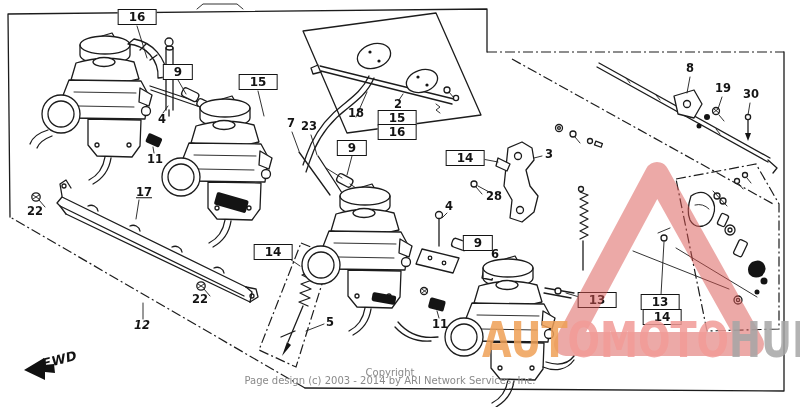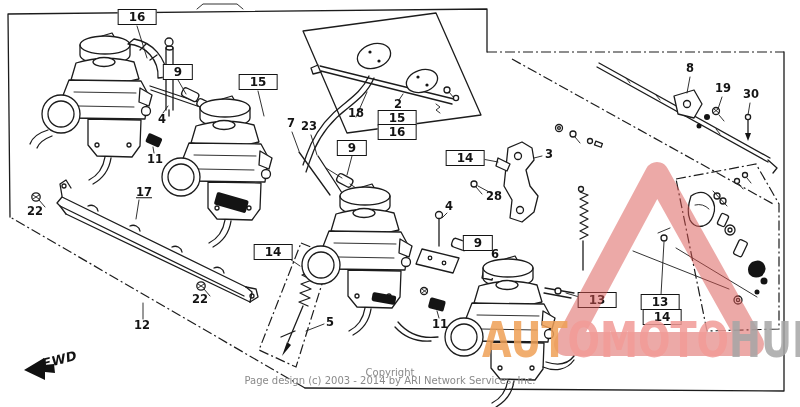--- a/index.html
+++ b/index.html
@@ -216,21 +216,21 @@
     </g>
   </svg>
 
   <div id="labels">
       <span class="part-label boxed" style="left: 137px; top: 17px;">16</span>
       <span class="part-label boxed" style="left: 178px; top: 72px;">9</span>
       <span class="part-label" style="left: 162px; top: 120px;">4</span>
       <span class="part-label" style="left: 155px; top: 160px;">11</span>
       <span class="part-label" style="left: 35px; top: 212px;">22</span>
       <span class="part-label" style="left: 144px; top: 193px; text-decoration: underline;">17</span>
-      <span class="part-label" style="left: 142px; top: 326px;">12</span>
+      <span class="part-label" style="left: 142px; top: 326px; font-style: italic;">12</span>
       <span class="part-label" style="left: 200px; top: 300px;">22</span>
       <span class="part-label boxed" style="left: 258px; top: 82px;">15</span>
       <span class="part-label" style="left: 291px; top: 124px;">7</span>
       <span class="part-label" style="left: 309px; top: 127px;">23</span>
       <span class="part-label" style="left: 356px; top: 114px;">18</span>
       <span class="part-label" style="left: 398px; top: 105px;">2</span>
       <span class="part-label boxed" style="left: 397px; top: 118px;">15</span>
       <span class="part-label boxed" style="left: 397px; top: 132px;">16</span>
       <span class="part-label boxed" style="left: 352px; top: 148px;">9</span>
       <span class="part-label" style="left: 690px; top: 69px;">8</span>

